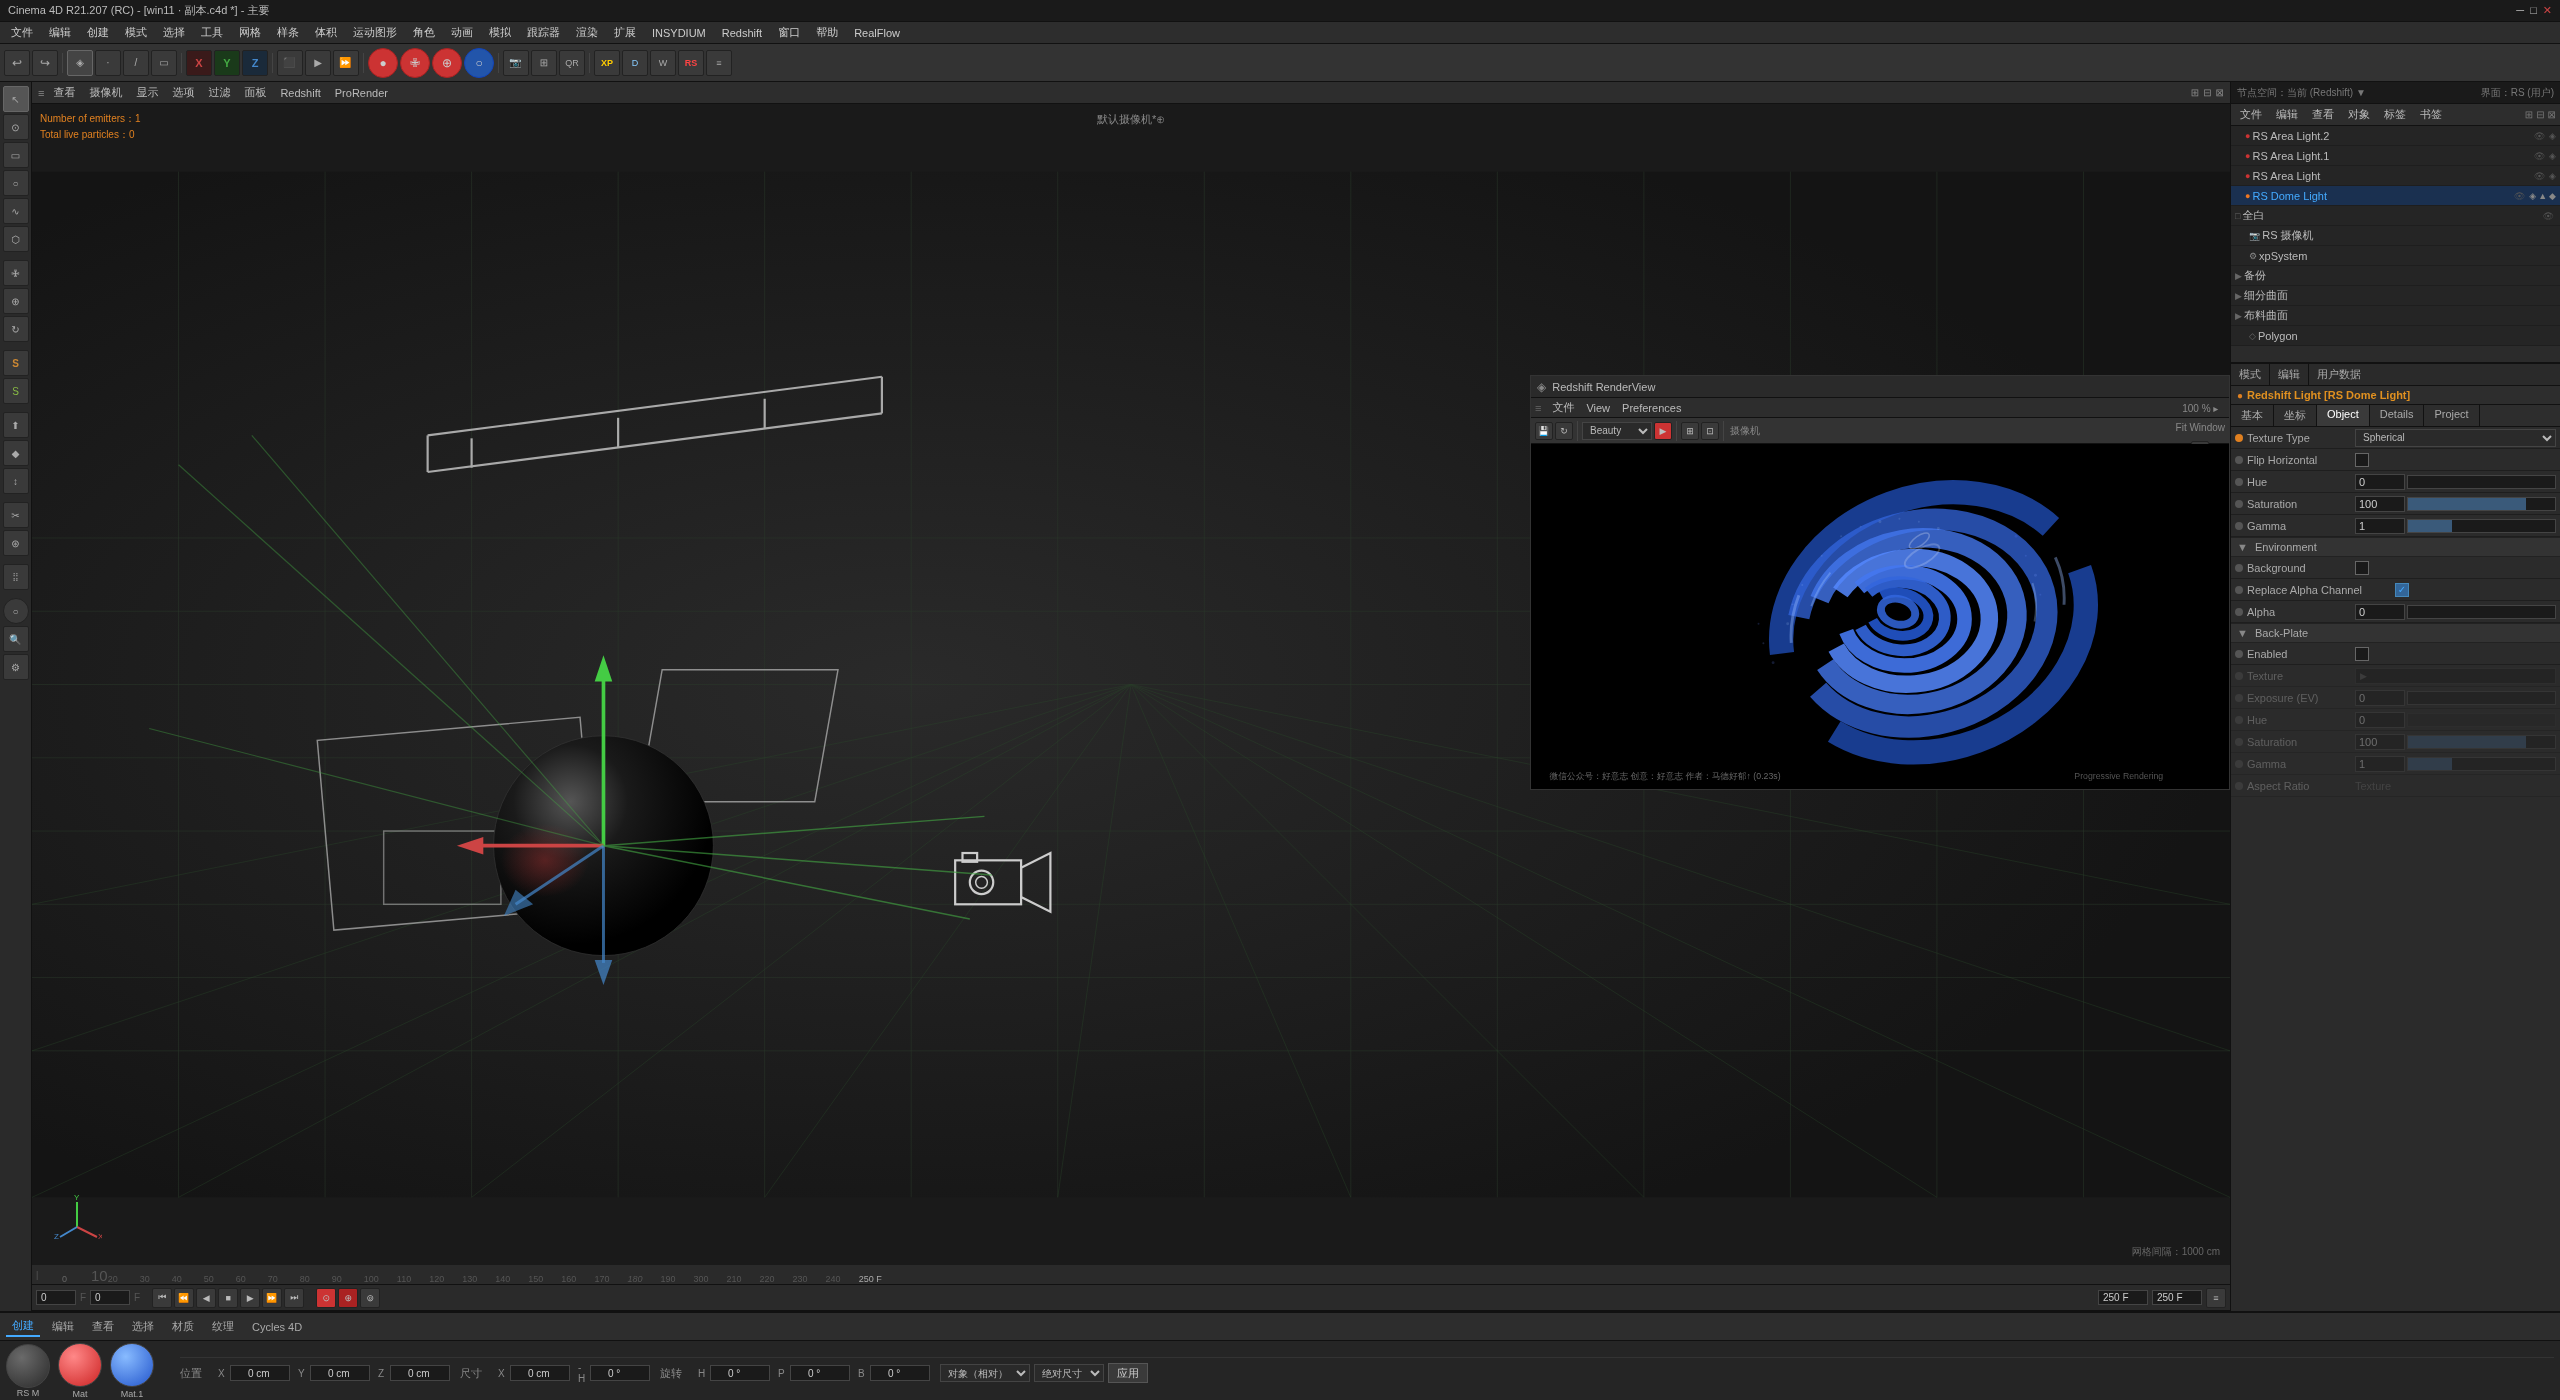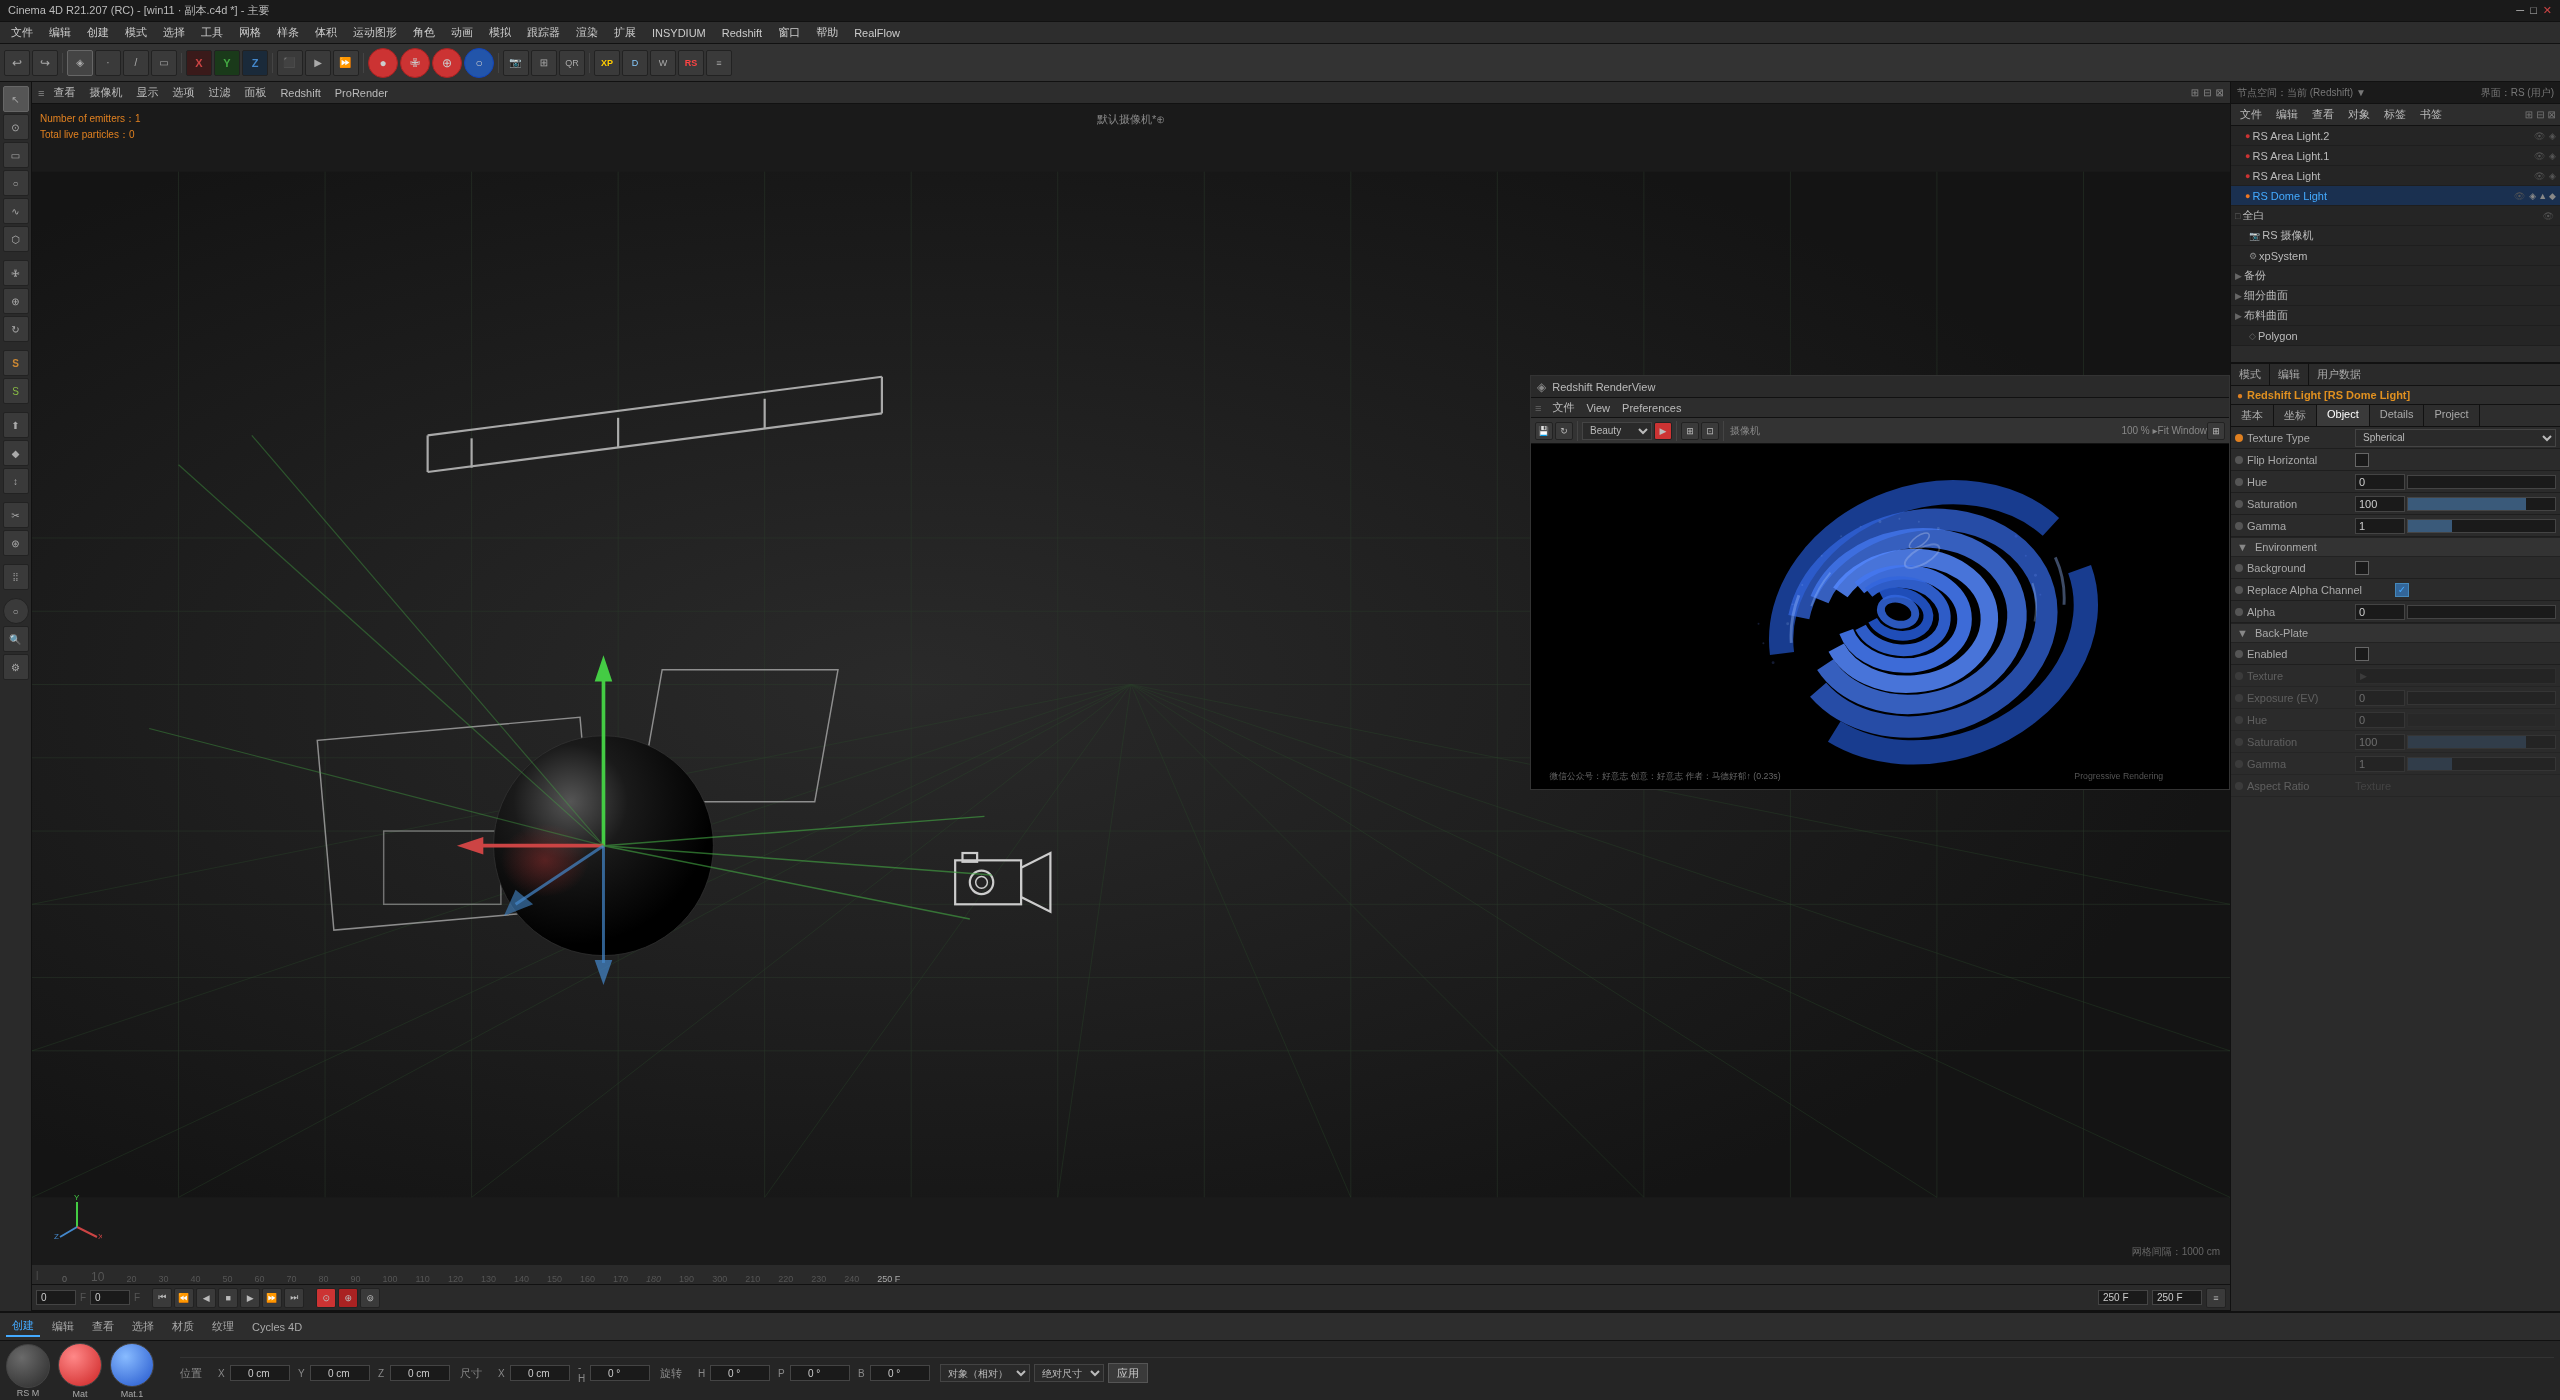--- a/index.html
+++ b/index.html
@@ -834,21 +834,21 @@
             <text x="2" y="47" fill="#4488cc" font-size="8">Z</text>
           </svg>
         </div>
 
       </div>
 
       <div id="timeline-ruler">
         <span style="font-size:9px; color:#555; margin-right:4px;">|</span>
         <div class="ruler-ticks">
           <span style="font-size:9px; color:#666; margin-right: 24px;">0</span>
-          <span style="font-size:12px; color:#555; margin-right:22px;">10</span>
+          <span style="font-size:15px; color:#555; ">10</span>
           <span style="font-size:9px; color:#555; margin-right:22px;">20</span>
           <span style="font-size:9px; color:#555; margin-right:22px;">30</span>
           <span style="font-size:9px; color:#555; margin-right:22px;">40</span>
           <span style="font-size:9px; color:#555; margin-right:22px;">50</span>
           <span style="font-size:9px; color:#555; margin-right:22px;">60</span>
           <span style="font-size:9px; color:#555; margin-right:22px;">70</span>
           <span style="font-size:9px; color:#555; margin-right:22px;">80</span>
           <span style="font-size:9px; color:#555; margin-right:22px;">90</span>
           <span style="font-size:9px; color:#555; margin-right:18px;">100</span>
           <span style="font-size:9px; color:#555; margin-right:18px;">110</span>
@@ -1219,21 +1219,21 @@
       <div class="tb-separator"></div>
       <select class="select-dropdown" style="width:70px;">
         <option>Beauty</option>
       </select>
       <div class="tc-btn" style="width:18px; height:18px; font-size:9px; background:#cc3333;">▶</div>
       <div class="tb-separator"></div>
       <div class="tc-btn" style="width:18px; height:18px; font-size:9px;">⊞</div>
       <div class="tc-btn" style="width:18px; height:18px; font-size:9px;">⊡</div>
       <div class="tb-separator"></div>
       <span style="font-size:10px; color:#888; margin-left:2px;">摄像机</span>
-      <div style="margin-left:auto; display:flex; align-items:center; gap:0;">
+      <div style="margin-left:auto; display:flex; align-items:center; gap:8px;flex-direction:column;">
         <span style="font-size:10px; color:#888;">100 % ▸</span>
         <span style="font-size:10px; color:#888;">Fit Window</span>
         <div class="tc-btn" style="width:18px; height:18px; font-size:9px;">⊞</div>
       </div>
     </div>
 
     <div id="rv-canvas">
       
       <svg width="100%" height="100%" viewBox="0 0 700 355" xmlns="http://www.w3.org/2000/svg">
         <rect width="700" height="355" fill="#000"></rect>

